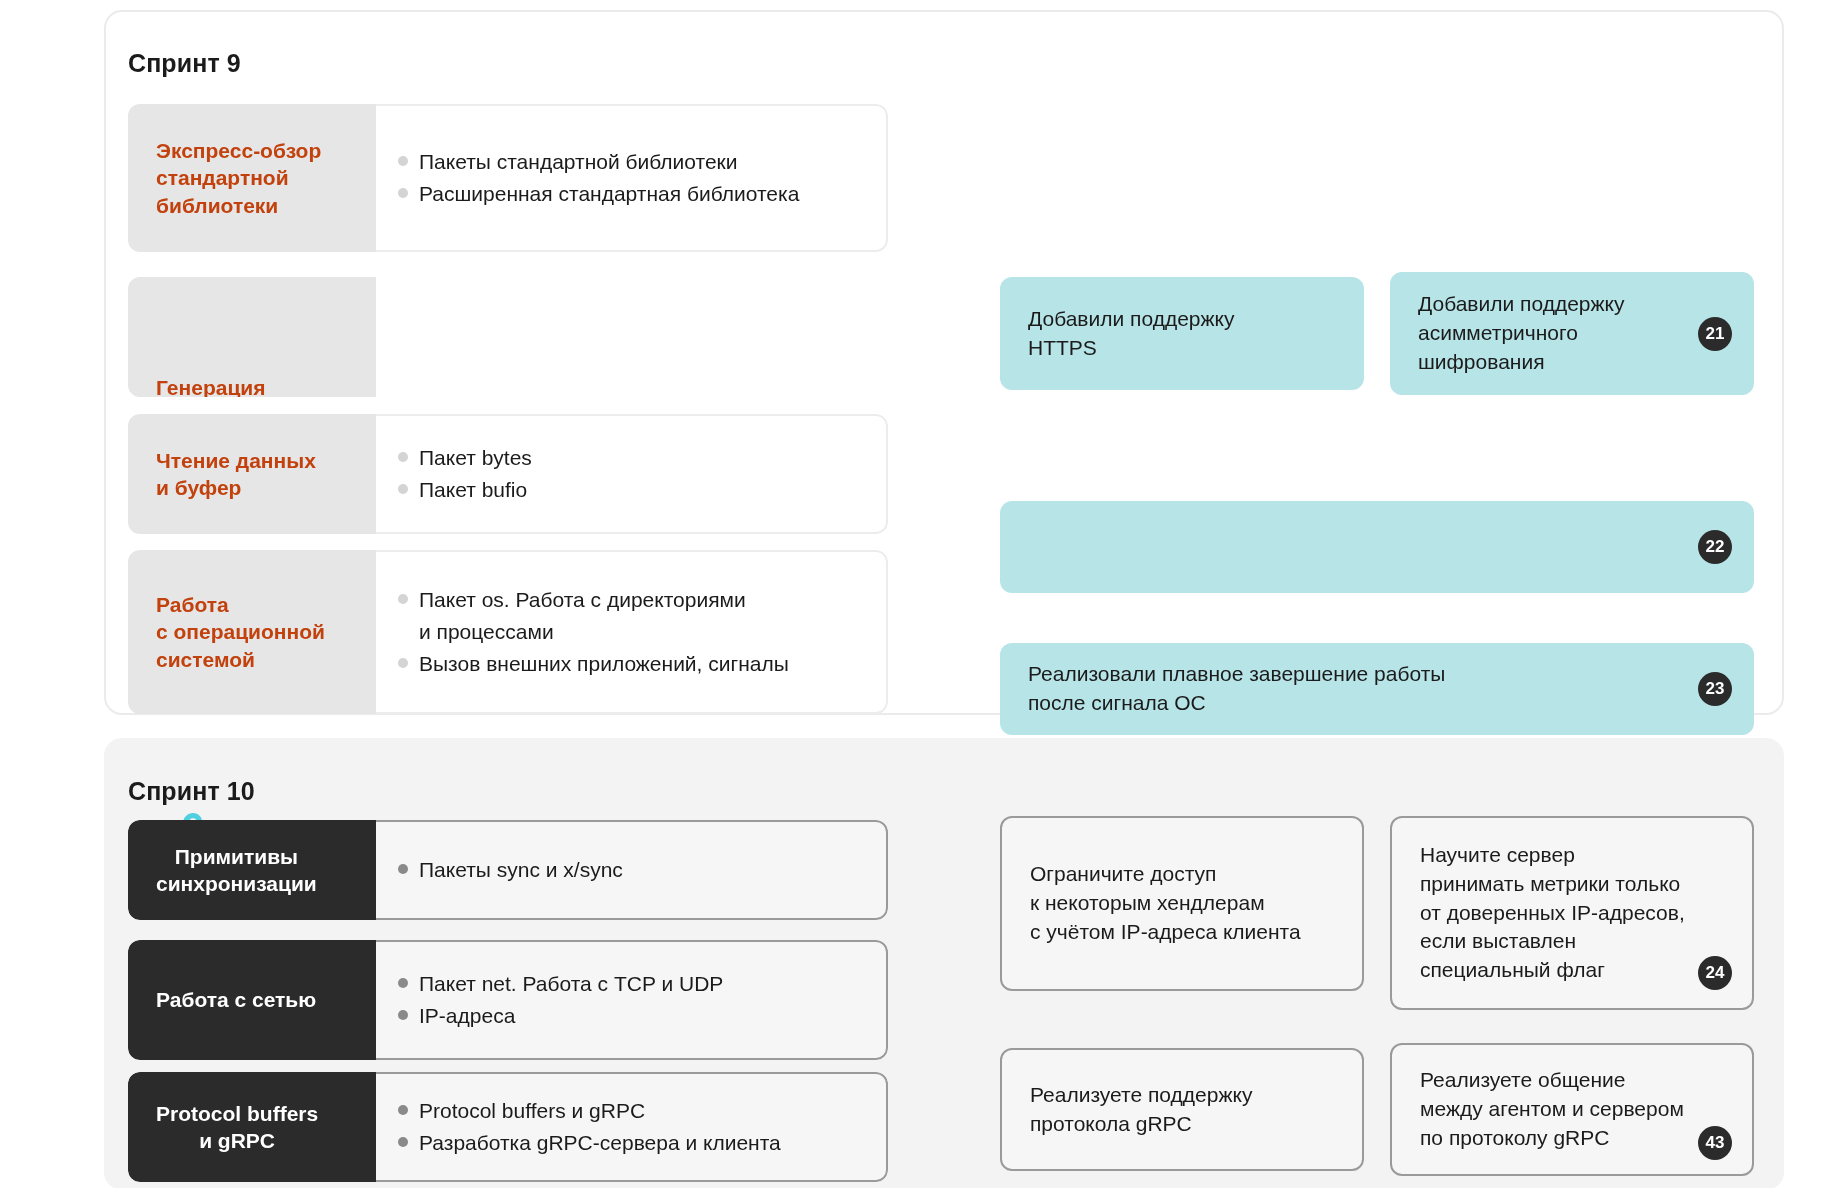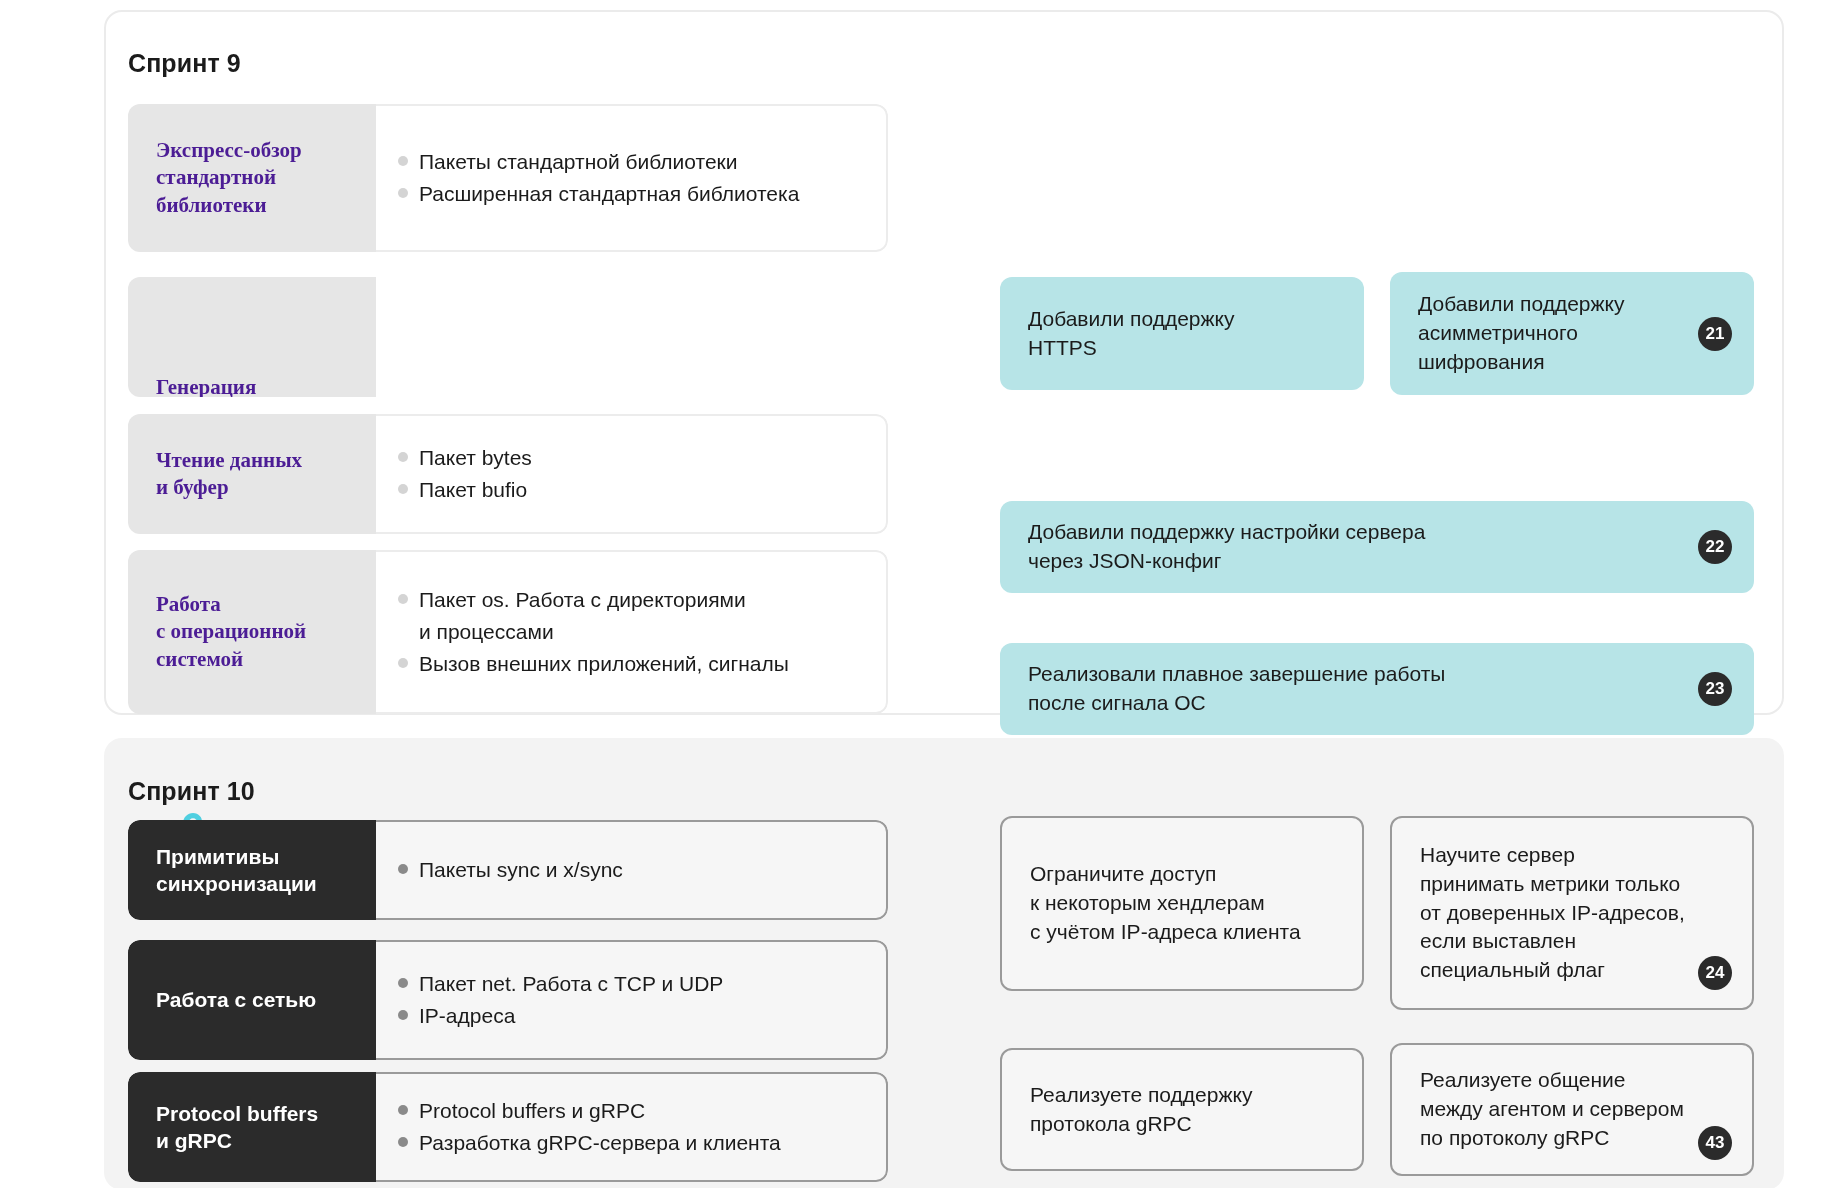--- a/index.html
+++ b/index.html
@@ -56,27 +56,27 @@
     display:flex;align-items:flex-start;gap:11px;
     font-size:21px;line-height:1.42;color:#1b1b1b;
     padding:1px 0;white-space:nowrap;
   }
   .dot{
     flex:0 0 auto;width:10px;height:10px;border-radius:50%;
     margin-top:9px;
   }
 
   
-  .s9 .label{background:#e6e6e6;color:#4c1d95;font-family:Liberation Serif, serif;}
+  .s9 .label{background:#e6e6e6;color:#c2410c;}
   .s9 .items{background:#ffffff;border:2px solid #ececec;border-left:none;
              border-top-right-radius:12px;border-bottom-right-radius:12px;}
   .s9 .dot{background:#d4d4d4;}
 
   
-  .s10 .label{background:#2b2b2b;color:#ffffff;border-radius:12px 0 0 12px;}
+  .s10 .label{background:#2b2b2b;color:#ffffff;border-radius:12px 0 0 12px;text-align:center;}
   .s10 .items{background:#f6f6f6;border:2px solid #9a9a9a;border-left:none;
               border-top-right-radius:12px;border-bottom-right-radius:12px;}
   .s10 .dot{background:#8a8a8a;}
 
   
   .card{
     position:absolute;box-sizing:border-box;
     border-radius:12px;
     display:flex;align-items:center;
     padding:0 28px;
@@ -196,22 +196,20 @@
   </div>
 
   <div class="card cyan" style="left:1390px;top:272px;width:364px;height:123px;">
     <span class="txt" style="white-space: pre-line;">Добавили поддержку
 асимметричного
 шифрования</span>
     <span class="badge" style="right:22px;top:45px;">21</span>
   </div>
 
   <div class="card cyan" style="left:1000px;top:501px;width:754px;height:92px;">
-    <span class="txt" style="white-space: pre-line;">Добавили поддержку настройки сервера
-через JSON-конфиг</span>
     <span class="badge" style="right:22px;top:29px;">22</span>
   </div>
 
   <div class="card cyan" style="left:1000px;top:643px;width:754px;height:92px;">
     <span class="txt" style="white-space: pre-line;">Реализовали плавное завершение работы
 после сигнала ОС</span>
     <span class="badge" style="right:22px;top:29px;">23</span>
   </div>
 
   <div class="panel panel-10"></div>

